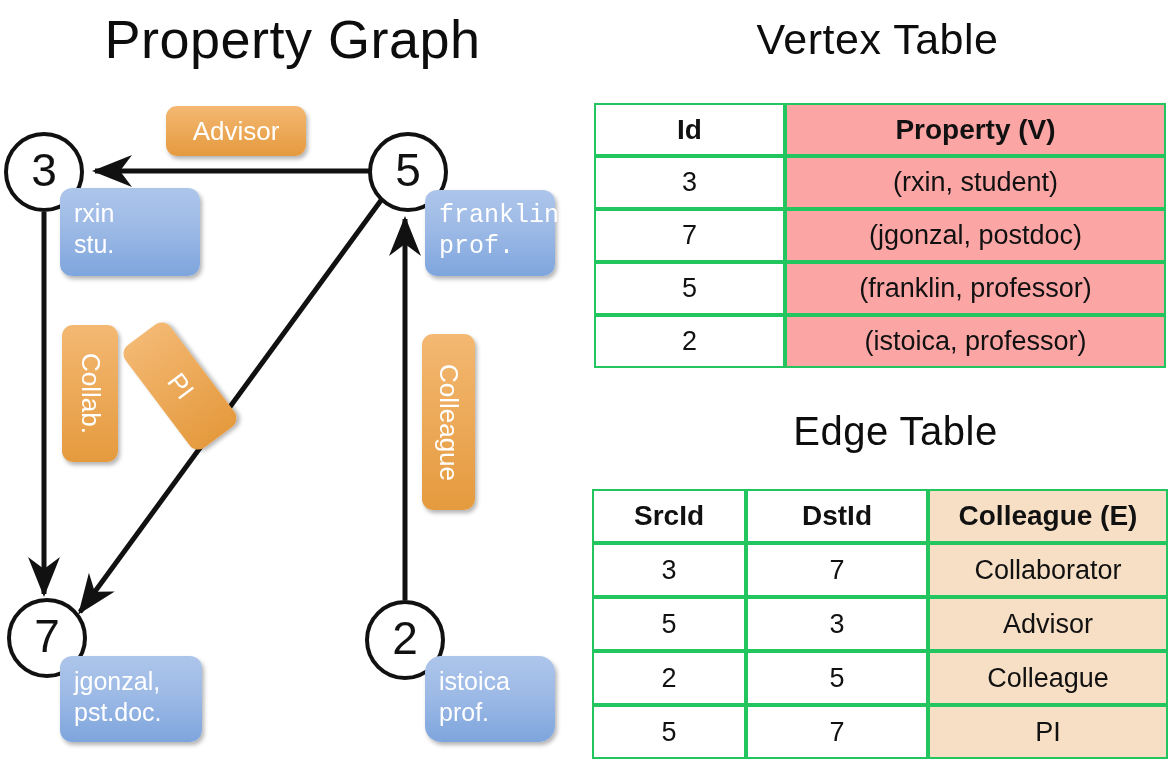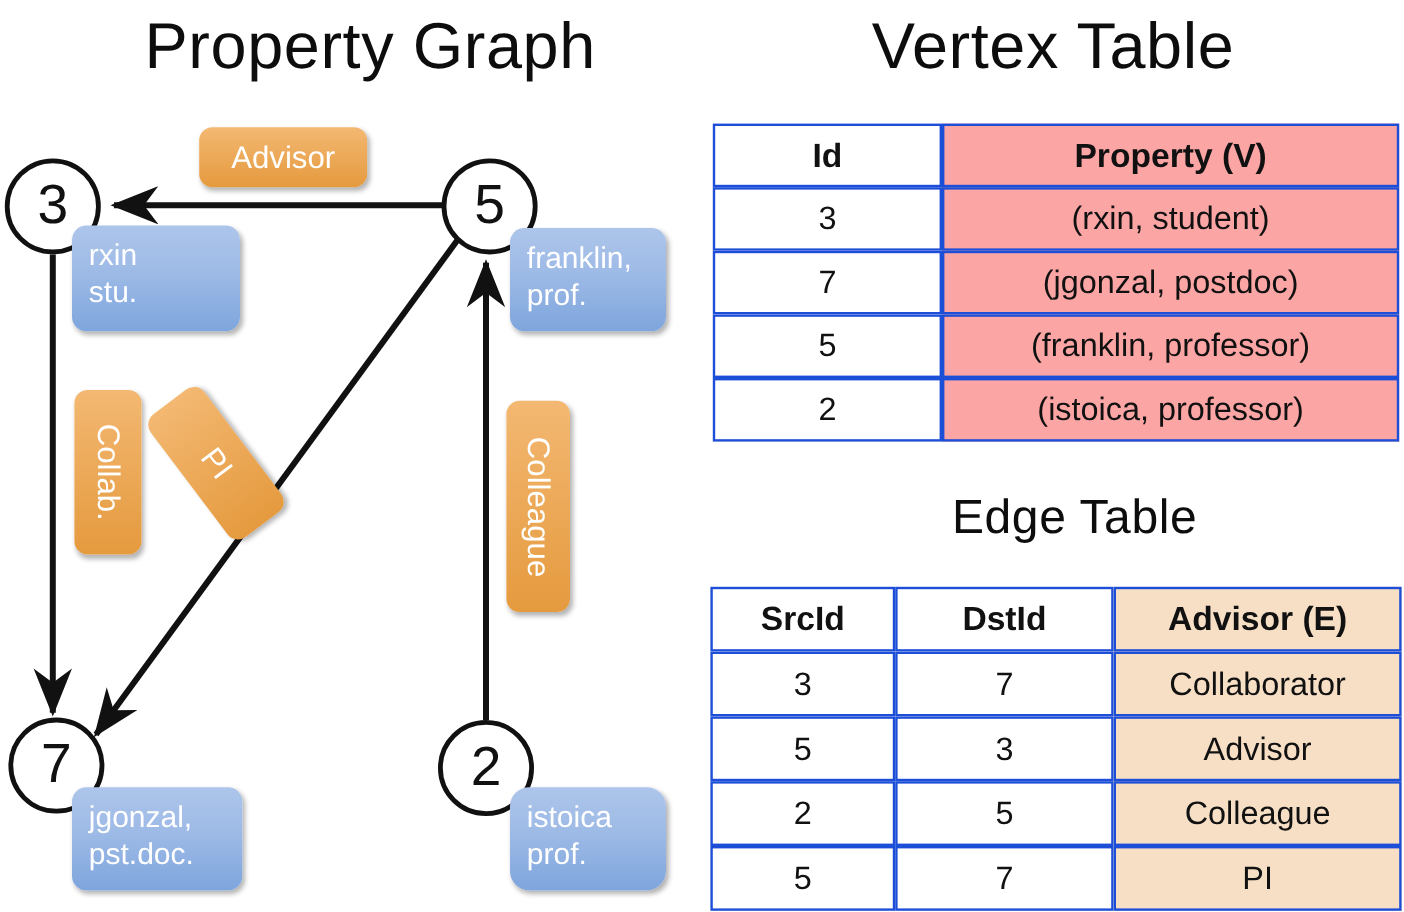--- a/index.html
+++ b/index.html
@@ -10,22 +10,22 @@
   }
   .stage{position:absolute;left:0;top:0;width:1170px;height:760px;}
 
   
   .title{
     position:absolute;text-align:center;
     font-family:"Liberation Sans","DejaVu Sans",sans-serif;
     font-weight:300;color:#0d0d0d;white-space:nowrap;
     letter-spacing:0.5px;
   }
-  #title-graph{left:0;top:8px;width:585px;font-size:54px;line-height:62px;margin-left:16px;}
-  #title-vertex{left:585px;top:8px;width:585px;font-size:54px;line-height:62px;}
+  #title-graph{left:0;top:8px;width:585px;font-size:54px;line-height:62px;}
+  #title-vertex{left:585px;top:8px;width:585px;font-size:43px;line-height:62px;}
   #title-edge{left:603px;top:400px;width:585px;font-size:40px;line-height:62px;}
 
   
   #graph-svg{position:absolute;left:0;top:0;width:585px;height:760px;}
 
   
   .node{
     position:absolute;width:80px;height:80px;border-radius:50%;
     border:4px solid #111;background:#fff;box-sizing:border-box;
     display:flex;align-items:center;justify-content:center;
@@ -53,21 +53,21 @@
     font-family:"Liberation Sans","DejaVu Sans",sans-serif;font-weight:400;
     display:flex;align-items:center;justify-content:center;
   }
   .ebox{background:linear-gradient(180deg,#f3b872 0%,#eda css 100%);}
   .ebox{background:linear-gradient(180deg,#f3b872 0%,#e59a3e 100%);}
   .ebox-rot .inner{white-space:nowrap;}
 
   
   .tbl{position:absolute;border-collapse:separate;border-spacing:0;}
   .tbl td{
-    border:2px solid #1d4ed8;
+    border:2px solid #22c55e;
     text-align:center;vertical-align:middle;
     font-family:"Liberation Sans","DejaVu Sans",sans-serif;
     font-weight:300;color:#111;font-size:27px;
     background:#ffffff;
   }
   .tbl td.hd{font-weight:700;font-size:28px;}
   .tbl td.blue{background:#fca5a5;}
   .tbl td.peach{background:#f7dfc5;}
 
   #vertex-table{left:594px;top:103px;width:572px;}
@@ -113,21 +113,21 @@
     <span>7</span>
   </div>
   <div class="node" style="left:365px;top:600px;">
     <span>2</span>
   </div>
 
   <div class="vbox" style="left:60px;top:188px;width:140px;height:88px;">
     <div>rxin</div>
     <div>stu.</div>
   </div>
-  <div class="vbox" style="left:425px;top:190px;width:130px;height:86px;">
+  <div class="vbox" style="left:425px;top:190px;width:130px;height:86px;font-family:Liberation Mono, monospace;">
     <div>franklin,</div>
     <div>prof.</div>
   </div>
   <div class="vbox" style="left:60px;top:656px;width:142px;height:86px;">
     <div>jgonzal,</div>
     <div>pst.doc.</div>
   </div>
   <div class="vbox" style="left:425px;top:656px;width:130px;height:86px;border-radius:16px;">
     <div>istoica</div>
     <div>prof.</div>
@@ -172,21 +172,21 @@
       <td class="blue">(istoica, professor)</td>
     </tr>
   </tbody>
     </table>
 
   <table class="tbl" id="edge-table">
     <tbody>
         <tr>
       <td class="hd c-src">SrcId</td>
       <td class="hd c-dst">DstId</td>
-      <td class="hd peach">Advisor (E)</td>
+      <td class="hd peach">Colleague (E)</td>
     </tr>
     <tr>
       <td class="c-src">3</td>
       <td class="c-dst">7</td>
       <td class="peach">Collaborator</td>
     </tr>
     <tr>
       <td class="c-src">5</td>
       <td class="c-dst">3</td>
       <td class="peach">Advisor</td>

